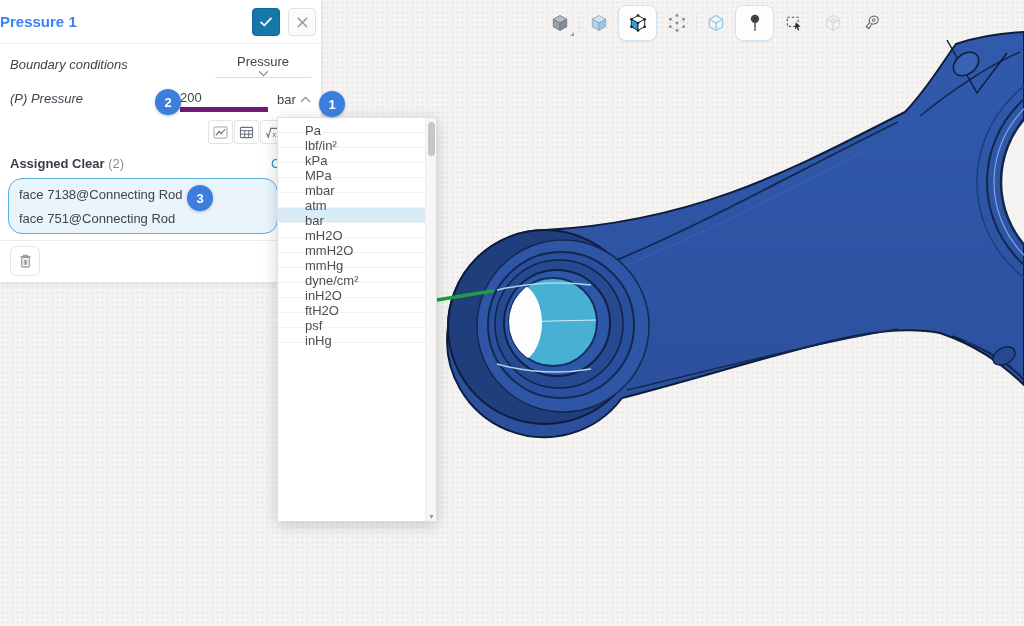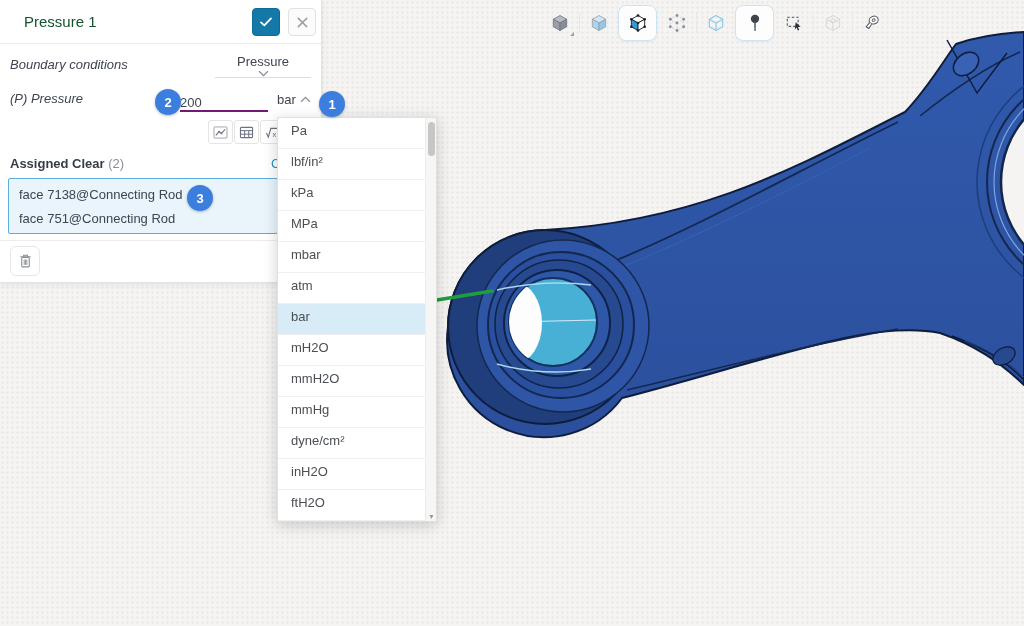--- a/index.html
+++ b/index.html
@@ -34,61 +34,61 @@
   .corner-tri { position:absolute; right:4px; bottom:4px; width:0; height:0;
     border-left:4px solid transparent; border-bottom:4px solid #9aa0a8; }
 
   
   .panel {
     position:absolute; left:0; top:0; width:322px; height:283px; background:#ffffff;
     border-right:1px solid #e3e3e3; border-bottom:1px solid #e3e3e3;
     box-shadow:0 2px 6px rgba(0,0,0,0.07); z-index:10; font-size:13px;
   }
   .panel-header { height:44px; border-bottom:1px solid #ececec; display:flex; align-items:center; position:relative; }
-  .panel-title { margin-left:24px; font-size:15px; font-weight:normal; color:#14532d; }
+  .panel-title { font-size:15px; font-weight:bold; color:#3b82f6; }
   .btn-confirm {
     position:absolute; left:252px; top:8px; width:28px; height:28px; border-radius:4px;
     background:#1478a8; border:1px solid #0f6a96; display:flex; align-items:center; justify-content:center; cursor:pointer;
   }
   .btn-cancel {
     position:absolute; left:288px; top:8px; width:28px; height:28px; border-radius:4px;
     background:#fbfbfb; border:1px solid #e2e2e2; display:flex; align-items:center; justify-content:center;
     color:#9aa0a6; font-size:15px; cursor:pointer;
   }
   .field-label { position:absolute; left:10px; color:#3e4450; }
   .select-box { position:absolute; display:flex; align-items:center; justify-content:space-between;
     border-bottom:1px solid #dcdcdc; cursor:pointer; }
-  .txt-input { position:absolute; border-bottom:2px solid #701a75; display:flex; align-items:flex-end; }
+  .txt-input { position:absolute; border-bottom:5px solid #701a75; display:flex; align-items:center; }
   .unit-select { position:absolute; display:flex; align-items:center; gap:4px; cursor:pointer; }
 
   .mini-toolbar { position:absolute; left:208px; top:120px; display:flex; gap:1px; }
   .mini-btn { width:25px; height:24px; background:#fff; border:1px solid #e4e4e4; border-radius:3px;
     display:flex; align-items:center; justify-content:center; cursor:pointer; }
 
   .af-label { position:absolute; left:10px; top:156px; font-weight:bold; color:#363d49; }
   .af-count { font-weight:normal; color:#8a8f98; }
   .clear-link { position:absolute; left:271px; top:156px; color:#1e95c9; cursor:pointer; }
 
   .faces-box {
     position:absolute; left:8px; top:178px; width:270px; height:56px;
-    background:#e9f4fb; border:1px solid #5aade0; border-radius:2px; padding:4px 0; overflow:hidden;
+    background:#e9f4fb; border:1px solid #5aade0; border-radius:14px; padding:4px 0; overflow:hidden;
   }
   .face-item { line-height:24px; padding:0 10px; color:#3e4450; white-space:nowrap; cursor:pointer; }
 
   .panel-divider { position:absolute; left:0; top:240px; width:100%; height:1px; background:#ececec; }
   .btn-trash { position:absolute; left:10px; top:246px; width:30px; height:30px; background:#fff;
     border:1px solid #e6e6e6; border-radius:6px; display:flex; align-items:center; justify-content:center; cursor:pointer; }
 
   
   .dropdown {
     position:absolute; left:277px; top:117px; width:160px; height:405px; background:#fff;
     border:1px solid #e0e0e0; box-shadow:0 3px 14px rgba(0,0,0,0.18); z-index:20; overflow:hidden;
   }
   .dd-list { position:absolute; left:0; top:0; right:11px; }
-  .dd-item { height:31px; line-height:25.8px; padding-left:13px; font-size:13px; color:#4b4f54;
+  .dd-item { height:15px; line-height:25.8px; padding-left:27px; font-size:13px; color:#4b4f54;
     border-bottom:1px solid #f0f0f0; cursor:pointer; white-space:nowrap; }
   .dd-item.selected { background:#d8ecf7; }
   .dd-scrollbar { position:absolute; right:0; top:0; bottom:0; width:11px; background:#f7f6f5;
     border-left:1px solid #ededed; }
   .dd-thumb { position:absolute; left:2px; top:4px; width:7px; height:34px; background:#c6c6c6; border-radius:4px; cursor:pointer; }
   .dd-arrow { position:absolute; left:1px; bottom:1px; width:9px; text-align:center; font-size:7px; color:#9a9a9a; }
 
   
   .badge { position:absolute; width:26px; height:26px; border-radius:50%; background:#3c7edd;
     color:#fff; font-size:13px; font-weight:bold; display:flex; align-items:center; justify-content:center;

